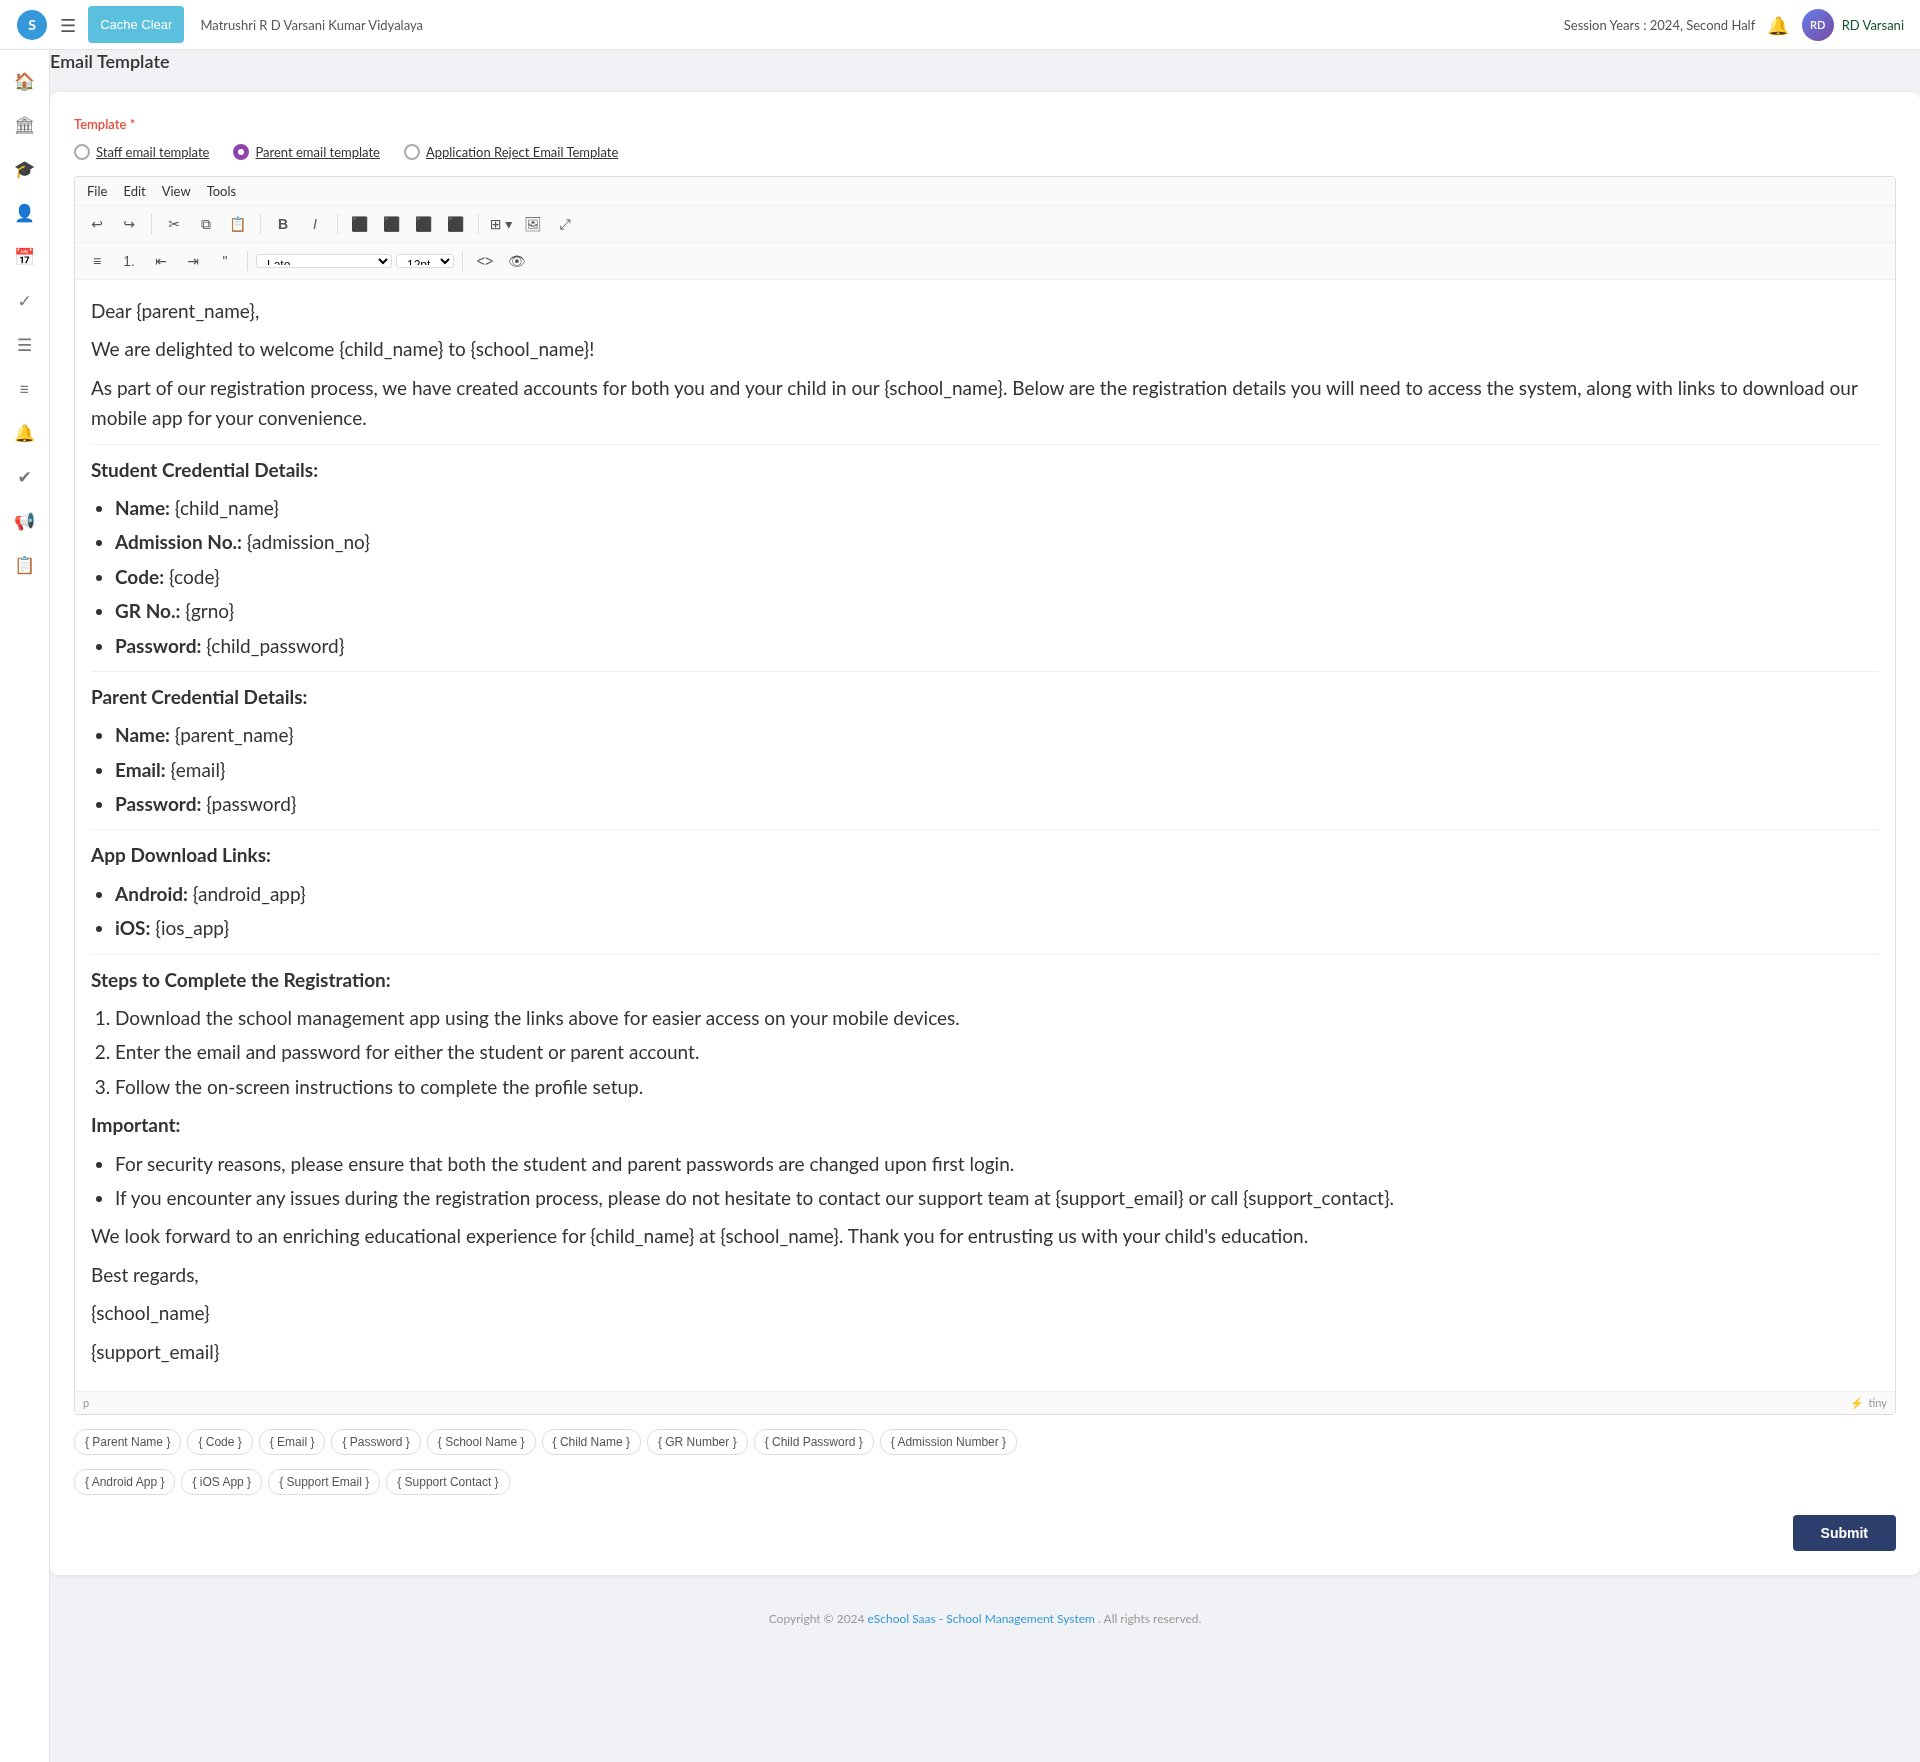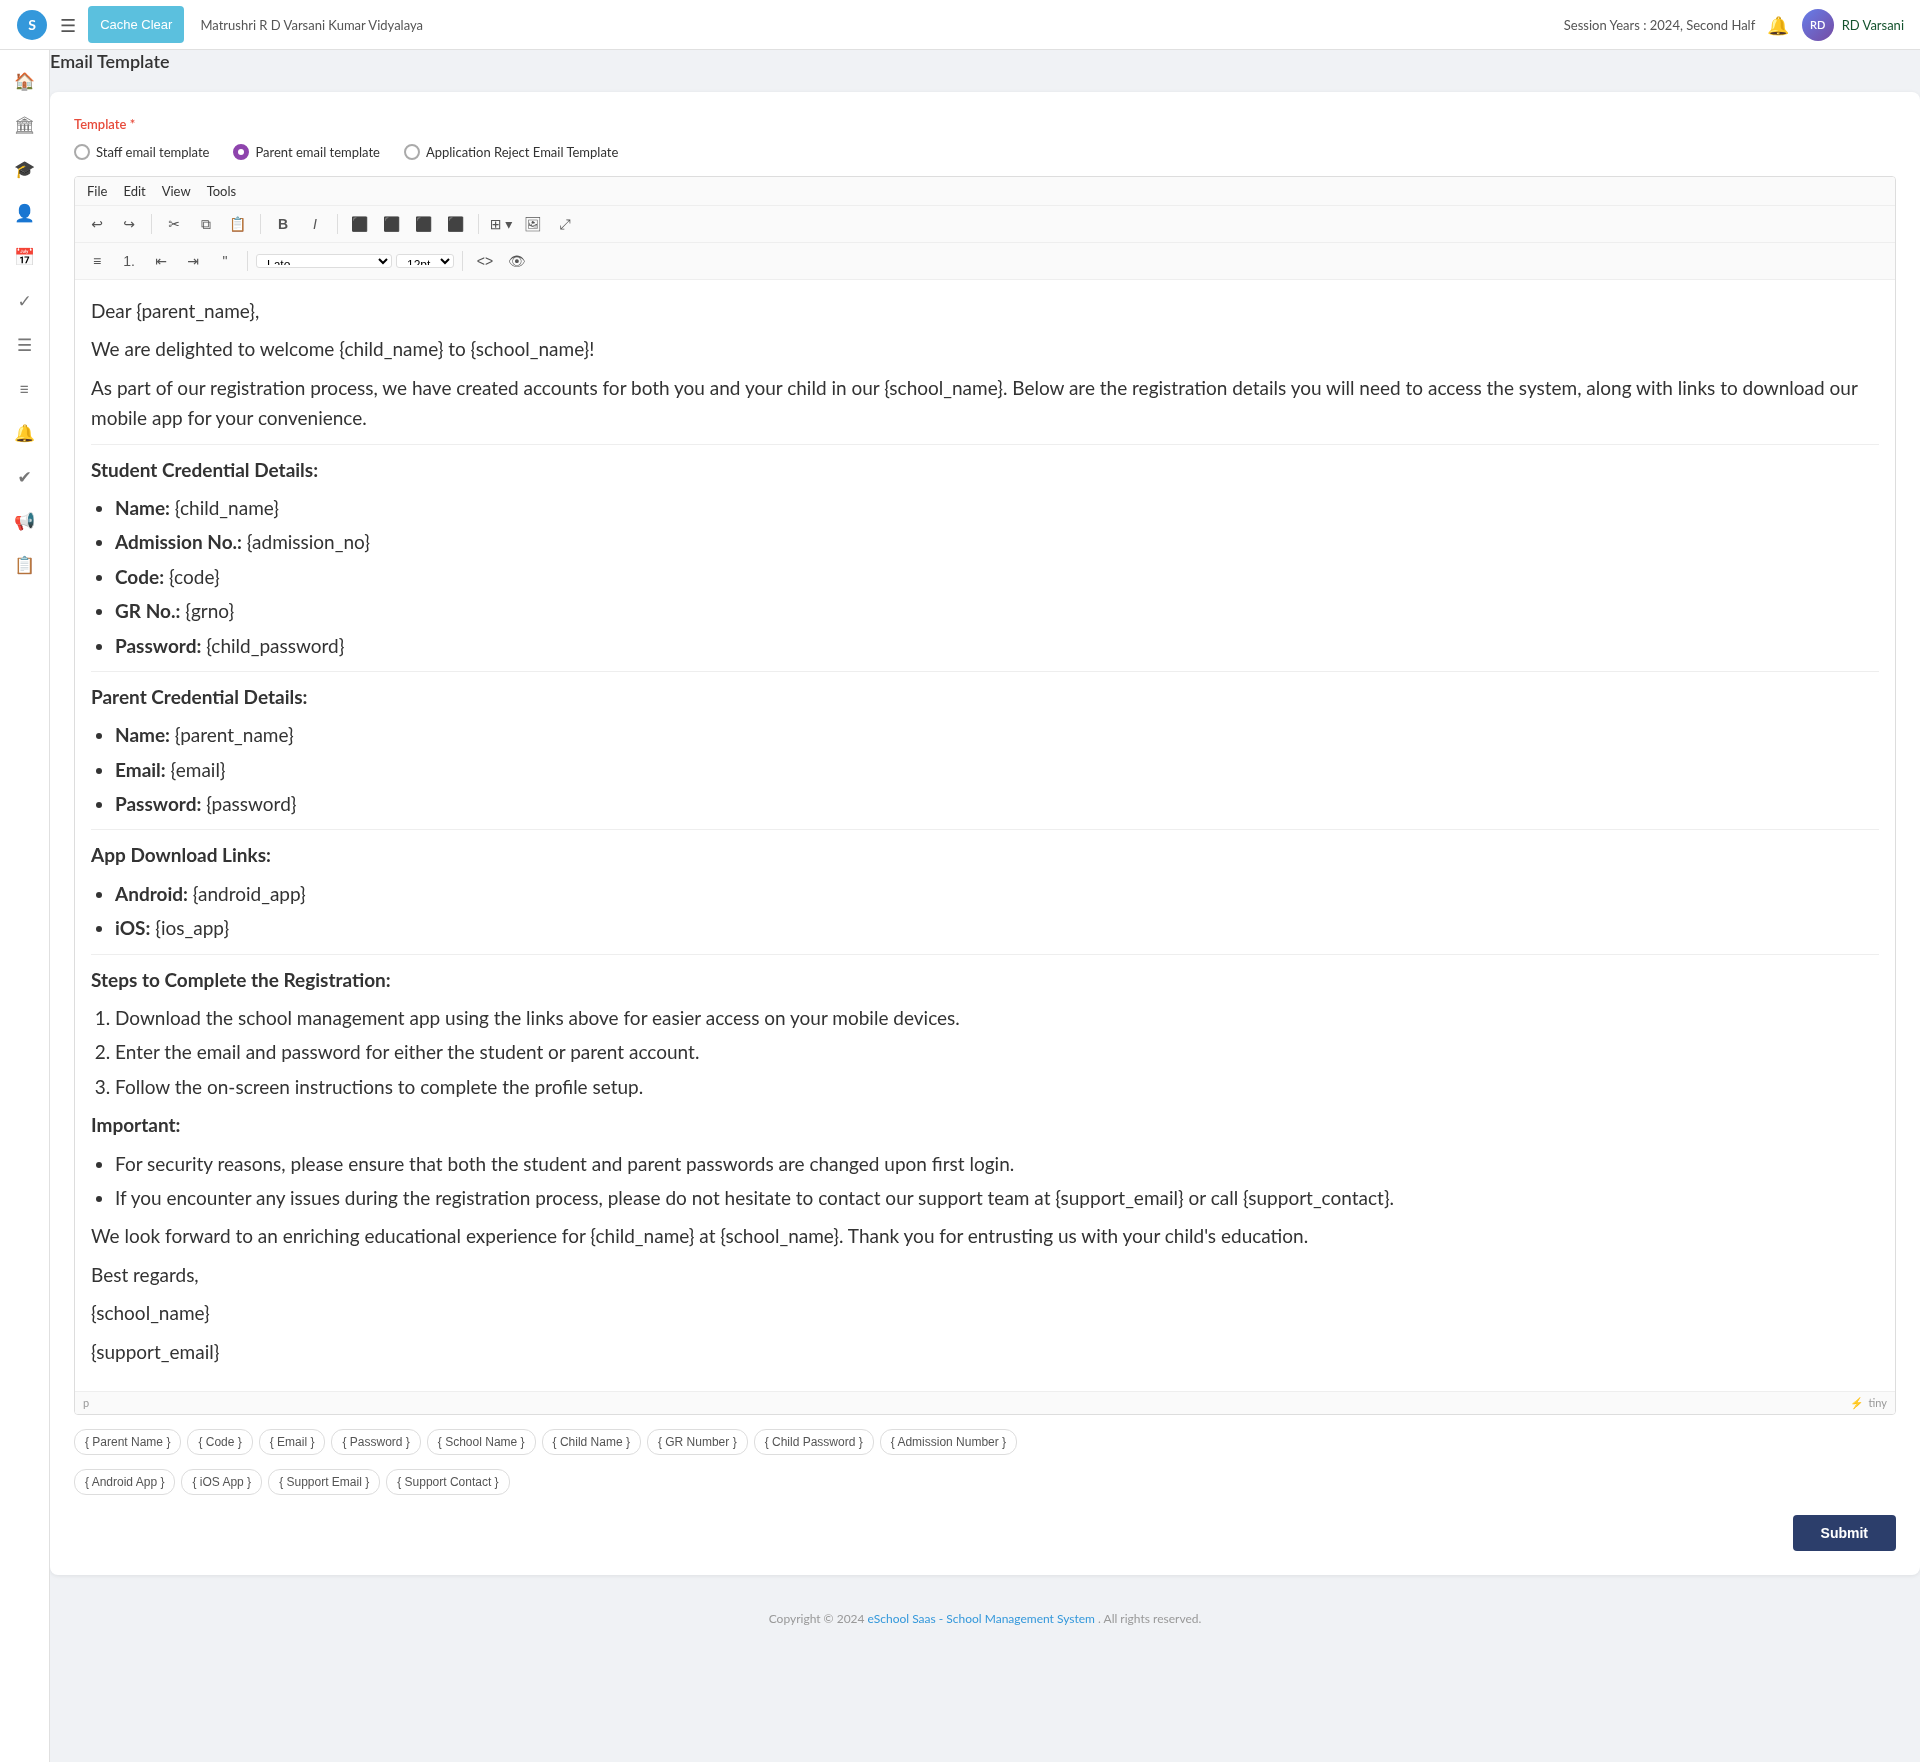--- a/index.html
+++ b/index.html
@@ -49,21 +49,21 @@
     .card {
       background: #fff; border-radius: 8px; padding: 24px;
       box-shadow: 0 1px 4px rgba(0,0,0,0.08);
     }
 
     
     .template-label {
       font-size: 13px; font-weight: 600; color: #333; margin-bottom: 12px;
     }
     .template-label span { color: #e74c3c; }
-    .radio-group { display: flex; gap: 24px; align-items: flex-start; margin-bottom: 16px; flex-wrap: wrap; }
+    .radio-group { display: flex; gap: 24px; align-items: flex-start; margin-bottom: 16px; flex-wrap: wrap; text-decoration: underline; }
     .radio-item { display: flex; align-items: center; gap: 6px; cursor: pointer; font-size: 13px; }
     .radio-circle {
       width: 16px; height: 16px; border-radius: 50%; border: 2px solid #aaa;
       display: flex; align-items: center; justify-content: center;
     }
     .radio-circle.selected { border-color: #8e44ad; background: #8e44ad; }
     .radio-circle.selected::after {
       content: ''; width: 6px; height: 6px; border-radius: 50%; background: #fff;
     }
 

